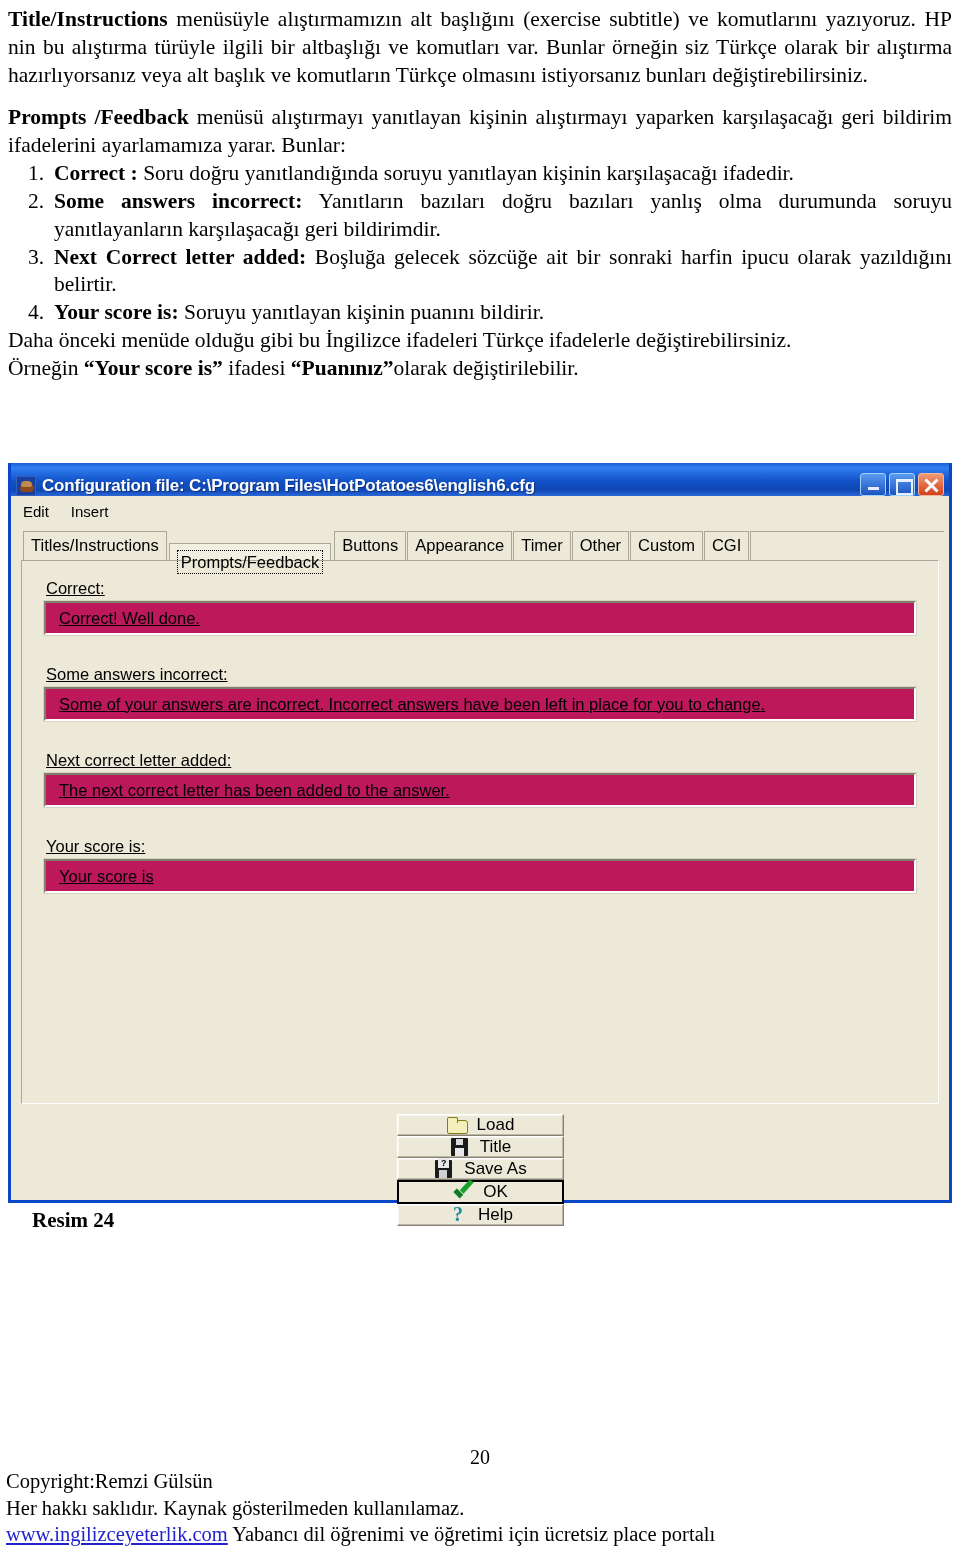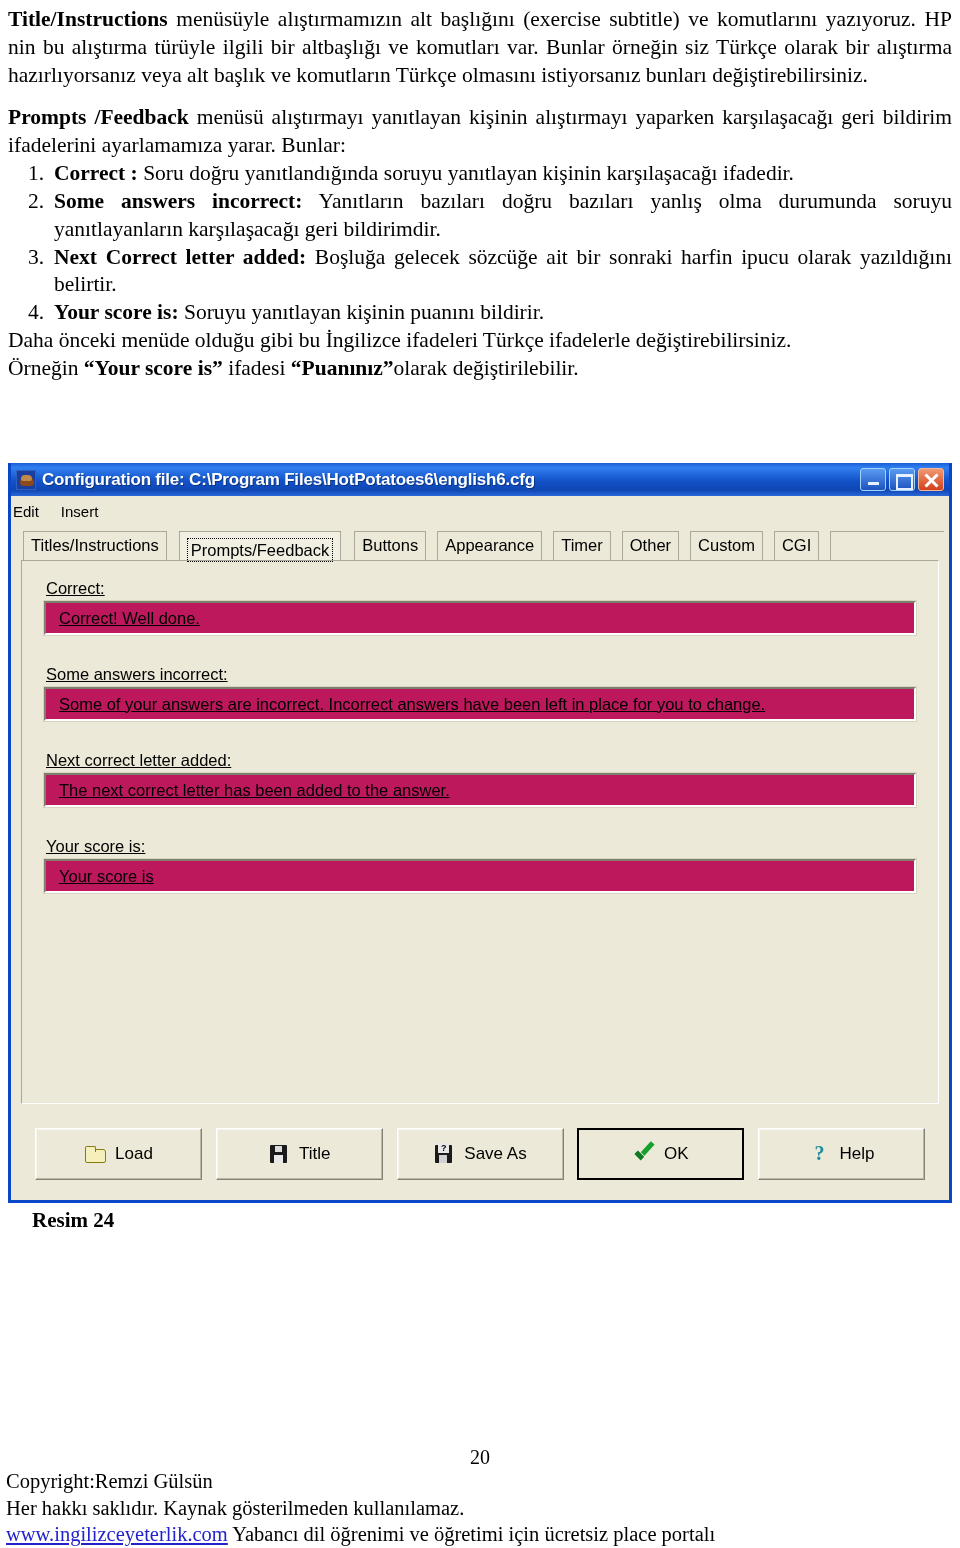--- a/index.html
+++ b/index.html
@@ -48,21 +48,21 @@
     height: 740px;
     background: #ece9d8;
     border: 3px solid #0a46c8;
     border-top: none;
     box-shadow: 0 0 0 0 transparent;
   }
   .titlebar {
     height: 33px;
     background: linear-gradient(180deg,#1a5fd6 0%, #2f7ff0 14%, #1351c8 55%, #0f47b4 82%, #2a68d8 100%);
     display: flex;
-    align-items: center;
+    align-items: flex-end;
     padding: 0 3px 0 5px;
     position: relative;
     margin: -0px -0px 0 -0px;
   }
   .title-icon {
     width: 20px; height: 20px;
     background: #1c3f9e;
     border: 1px solid #2f5fc0;
     margin-right: 6px;
     flex: 0 0 20px;
@@ -111,50 +111,51 @@
     position:absolute; left:4px; top:10px; width:17px; height:3px; background:#fff;
   }
   .wbtn.close .x1 { transform: rotate(45deg); }
   .wbtn.close .x2 { transform: rotate(-45deg); }
 
   .menubar {
     height: 30px;
     background:#ece9d8;
     display:flex;
     align-items:center;
+    padding-left: 10px;
     gap: 18px;
     font-family:"Liberation Sans", sans-serif;
     font-size: 15px;
     color:#000;
   }
   .menubar span { padding: 2px 2px; }
 
   .tabstrip {
     display:flex;
     align-items:flex-end;
     padding: 0 6px 0 12px;
     height: 34px;
-    gap: 12px;
+    gap: 2px;
     font-family:"Liberation Sans", sans-serif;
     font-size: 16.5px;
   }
   .tab {
     background:#ece9d8;
     border:1px solid #aca899;
     border-bottom: none;
     padding: 3px 7px 5px 7px;
     margin-right: -1px;
     height: 29px;
     line-height: 20px;
     white-space: nowrap;
     color:#000;
   }
   .tab.active {
     background:#f1efe2;
-    height: 30px;
+    height: 18px;
     padding-top: 6px;
     position: relative;
     z-index: 3;
     margin: 0 1px -1px 1px;
     border:1px solid #aca899;
   }
   .tab.active .focusring {
     border: 1px dotted #000;
     padding: 1px 3px;
     display: inline-block;
@@ -195,20 +196,21 @@
 
   .btnbar {
     position:absolute;
     left: 10px; right: 10px;
     bottom: 6px;
     height: 80px;
     display:flex;
     align-items:center;
     justify-content: space-between;
     padding: 0 14px;
+    flex-direction: column;
   }
   .wbutton {
     width: 167px;
     height: 52px;
     background:#ece9d8;
     border:1px solid;
     border-color:#ffffff #868076 #868076 #ffffff;
     box-shadow: inset -1px -1px 0 #bdb8a6, inset 1px 1px 0 #f7f5ee;
     display:flex; align-items:center; justify-content:center;
     gap: 9px;

